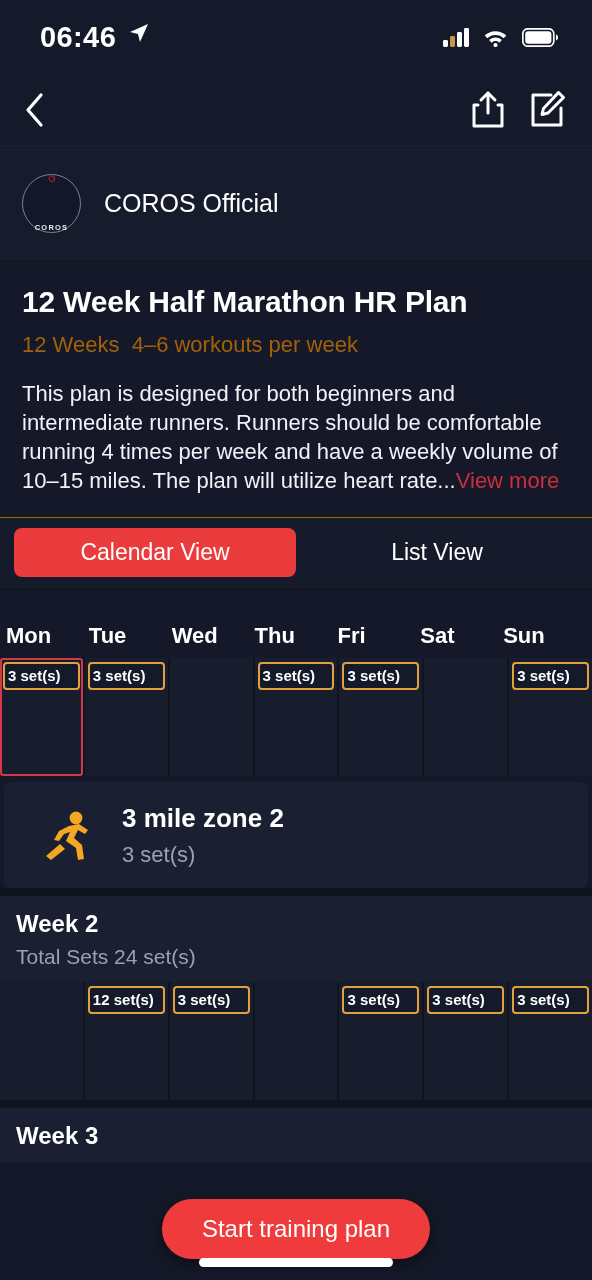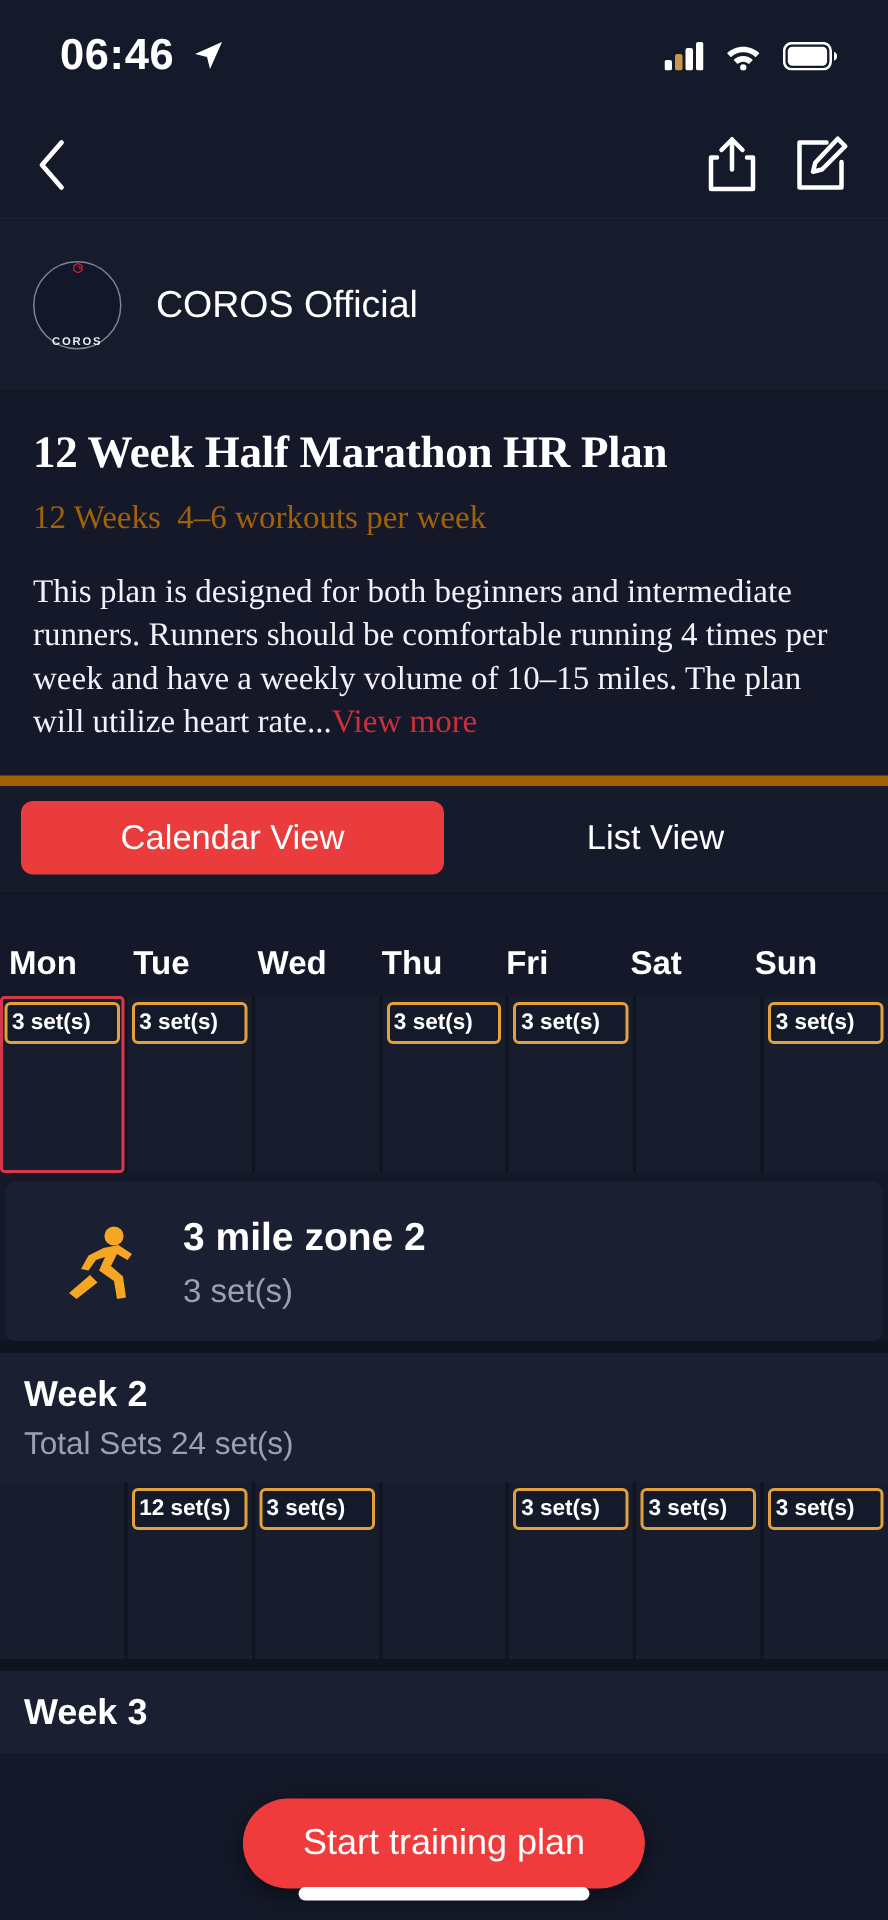--- a/index.html
+++ b/index.html
@@ -10,21 +10,21 @@
     overflow:hidden;
   }
   .phone { position:relative; width:592px; height:1280px; background:#141828; }
 
   
   .statusbar {
     height:74px; background:#151a2b;
     display:flex; align-items:center; justify-content:space-between;
     padding:0 34px 0 40px;
   }
-  .sb-left { display:flex; align-items:center; gap:11px; }
+  .sb-left { display:flex; gap:11px; }
   .sb-time { color:#fff; font-size:29px; font-weight:bold; letter-spacing:0.4px; }
   .sb-right { display:flex; align-items:center; gap:13px; }
 
   
   .navbar {
     height:72px; background:#151a2b;
     display:flex; align-items:center; justify-content:space-between;
     padding:0 26px 0 22px;
     border-bottom:1px solid #1d2336;
   }
@@ -46,22 +46,21 @@
   .avatar .logo-hex { margin-bottom:1px; }
   .avatar .logo-word {
     color:#e9ecf2; font-size:7.5px; font-weight:bold;
     letter-spacing:1.2px; line-height:1;margin-top:41px;
   }
   .author-name { color:#fff; font-size:25px; margin-left:23px; font-weight:400; }
 
   
   .plan {
     background:#141828; padding:24px 22px 22px 22px;
-    border-bottom:7px solid #a16207;
-    font-family:Liberation Serif, serif;
+    border-bottom:1px solid #a16207;
   }
   .plan-title { color:#fff; font-size:30px; font-weight:bold; letter-spacing:-0.2px; }
   .plan-meta { color:#a16207; font-size:22px; margin-top:13px; font-weight:400; }
   .plan-desc {
     color:#f0f2f7; font-size:22px; line-height:29px; margin-top:21px;
     font-weight:400;
   }
   .view-more { color:#cc2f3c; cursor:pointer; }
 
   

